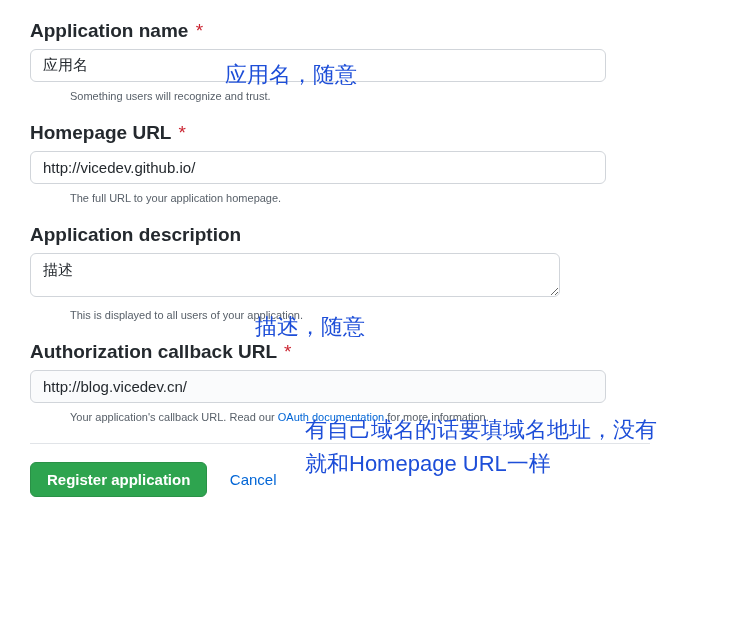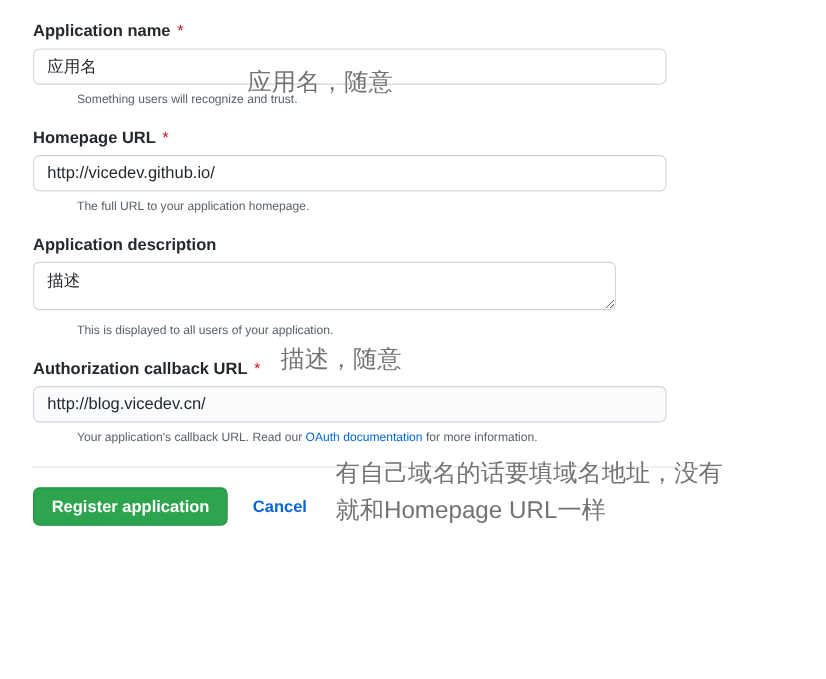--- a/index.html
+++ b/index.html
@@ -8,21 +8,21 @@
       background: #fff;
       padding: 20px 30px;
       width: 751px;
       color: #24292e;
       position: relative;
     }
     .form-group { margin-bottom: 20px; }
     .label {
       display: block;
       font-weight: 600;
-      font-size: 15px;
+      font-size: 19px;
       color: #24292e;
       margin-bottom: 7px;
     }
     .required {
       color: #cb2431;
       font-weight: 400;
       margin-left: 2px;
     }
     .input-text {
       width: 576px;
@@ -71,28 +71,28 @@
       color: #fff;
       background: #2ea44f;
       border: 1px solid #2a9147;
       border-radius: 6px;
       cursor: pointer;
     }
     .btn-cancel {
       display: inline-block;
       margin-left: 18px;
       font-size: 15px;
-      font-weight: 700;
+      font-weight: 400;
       color: #0366d6;
       text-decoration: none;
       cursor: pointer;
     }
     .annotation {
       position: absolute;
-      color: #737373;
+      color: #1d4ed8;
       font-size: 22px;
       font-weight: 400;
       pointer-events: none;
       line-height: 1.55;
     }
     .anno1 { top: 58px; left: 225px; }
     .anno2 { top: 310px; left: 255px; }
     .anno3 { top: 413px; left: 305px; width: 360px; }
   </style>
 </head>

